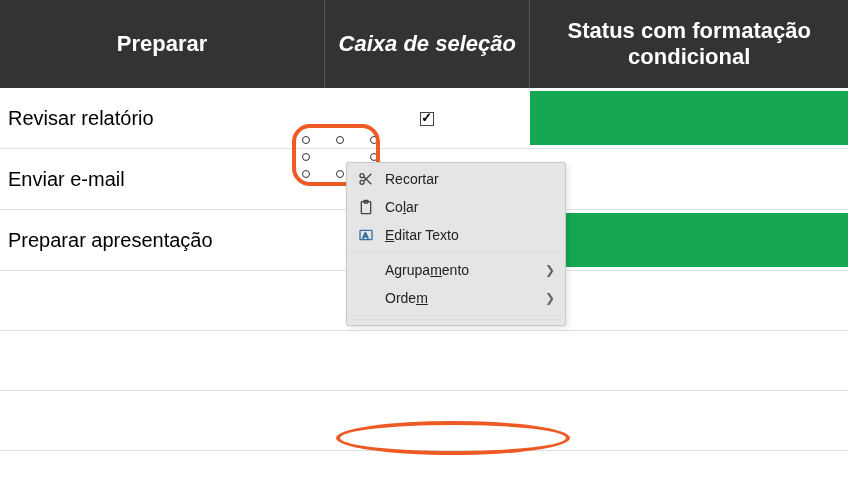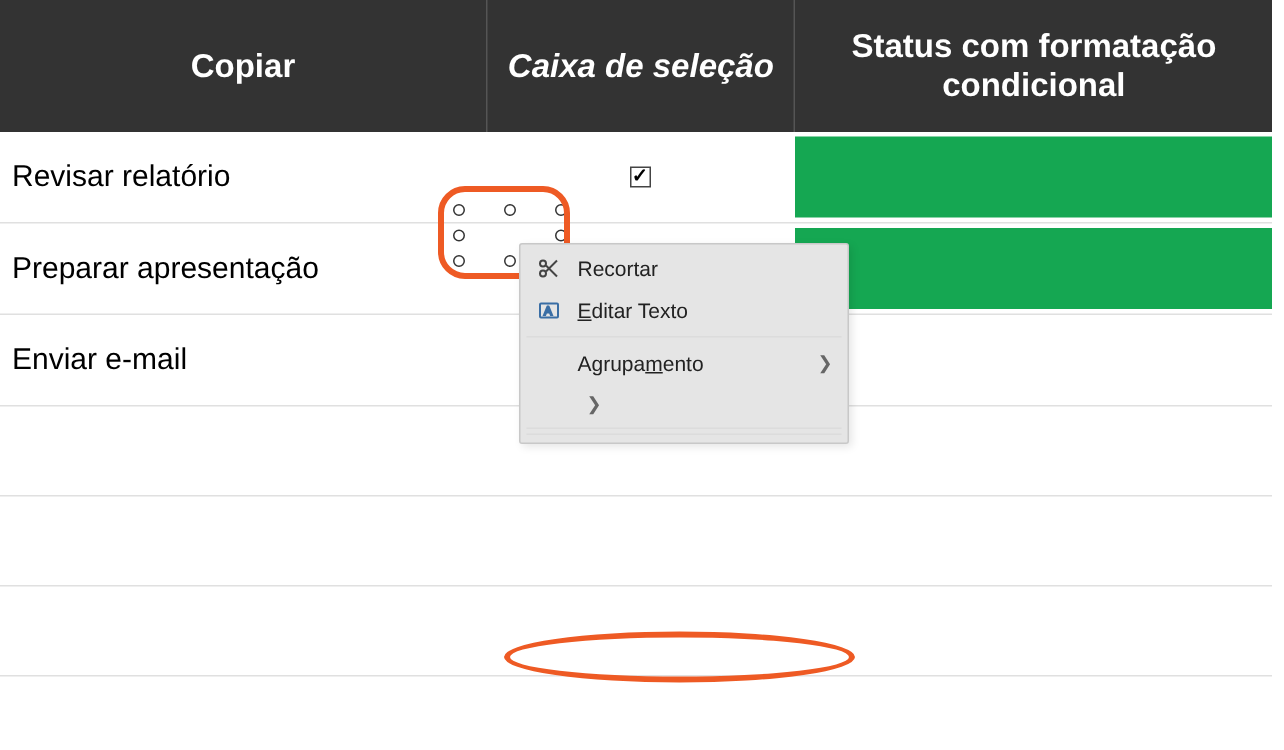--- a/index.html
+++ b/index.html
@@ -47,52 +47,52 @@
 .menu-sep { height: 1px; background: #dcdcdc; margin: 3px 4px; }
 
 .highlight-oval { position: absolute; border: 4px solid #ee5a24; border-radius: 50% / 50%; pointer-events: none; }
 </style>
 </head>
 <body>
 
 <table class="table">
   <tbody>
       <tr class="header-row">
-    <th class="header-cell col-tasks">Copiar</th>
+    <th class="header-cell col-tasks">Preparar</th>
     <th class="header-cell col-checkbox">Caixa de seleção</th>
     <th class="header-cell col-status">Status com formatação condicional</th>
   </tr>
 
   <tr class="body-row">
     <td class="body-cell task-cell">Revisar relatório</td>
     <td class="body-cell checkbox-cell">
       <span class="checkbox-control checked"></span>
     </td>
     <td class="body-cell status-cell">
       <div class="status-fill status-green"></div>
     </td>
   </tr>
 
   <tr class="body-row">
+    <td class="body-cell task-cell">Enviar e-mail</td>
+    <td class="body-cell checkbox-cell">
+      <span class="checkbox-control"></span>
+    </td>
+    <td class="body-cell status-cell">
+      <div class="status-fill status-white"></div>
+    </td>
+  </tr>
+
+  <tr class="body-row">
     <td class="body-cell task-cell">Preparar apresentação</td>
     <td class="body-cell checkbox-cell">
       <span class="checkbox-control checked"></span>
     </td>
     <td class="body-cell status-cell">
       <div class="status-fill status-green"></div>
-    </td>
-  </tr>
-
-  <tr class="body-row">
-    <td class="body-cell task-cell">Enviar e-mail</td>
-    <td class="body-cell checkbox-cell">
-      <span class="checkbox-control"></span>
-    </td>
-    <td class="body-cell status-cell">
-      <div class="status-fill status-white"></div>
     </td>
   </tr>
 
   <tr class="body-row">
     <td class="body-cell"></td>
     <td class="body-cell"></td>
     <td class="body-cell"></td>
   </tr>
   <tr class="body-row">
     <td class="body-cell"></td>
@@ -127,34 +127,44 @@
           <circle cx="6" cy="7" r="3"></circle>
           <circle cx="6" cy="17" r="3"></circle>
           <line x1="9" y1="9" x2="20" y2="20"></line>
           <line x1="9" y1="15" x2="20" y2="4"></line>
         </svg>
     </span>
     <span class="menu-label"><span>Recortar</span></span>
   </div>
   <div class="menu-item">
     <span class="menu-icon">
+      <svg width="16" height="16" viewBox="0 0 24 24" fill="none" stroke="#444" stroke-width="2">
+          <rect x="5" y="4" width="14" height="18" rx="1"></rect>
+          <rect x="9" y="2" width="6" height="4" rx="1"></rect>
+        </svg>
+    </span>
+    <span class="menu-label">Co<u>l</u>ar</span>
+  </div>
+  <div class="menu-item">
+    <span class="menu-icon">
       <svg width="16" height="16" viewBox="0 0 24 24" fill="none" stroke="#3a6ea5" stroke-width="2">
           <rect x="3" y="5" width="18" height="14" rx="1"></rect>
           <text x="7" y="17" font-size="12" fill="#3a6ea5" font-family="Arial">A</text>
         </svg>
     </span>
     <span class="menu-label"><u>E</u>ditar Texto</span>
   </div>
   <div class="menu-sep"></div>
   <div class="menu-item">
     <span class="menu-icon"></span>
     <span class="menu-label">Agrupa<u>m</u>ento</span>
     <span class="menu-arrow">❯</span>
   </div>
   <div class="menu-item">
     <span class="menu-icon"></span>
+    <span class="menu-label">Orde<u>m</u></span>
     <span class="menu-arrow">❯</span>
   </div>
   <div class="menu-sep"></div>
   <div class="menu-sep"></div>
 </div>
 
 <div class="highlight-oval" style="top:421px; left:336px; width:234px; height:34px; border-radius:50%/50%;"></div>
 
 </body></html>

